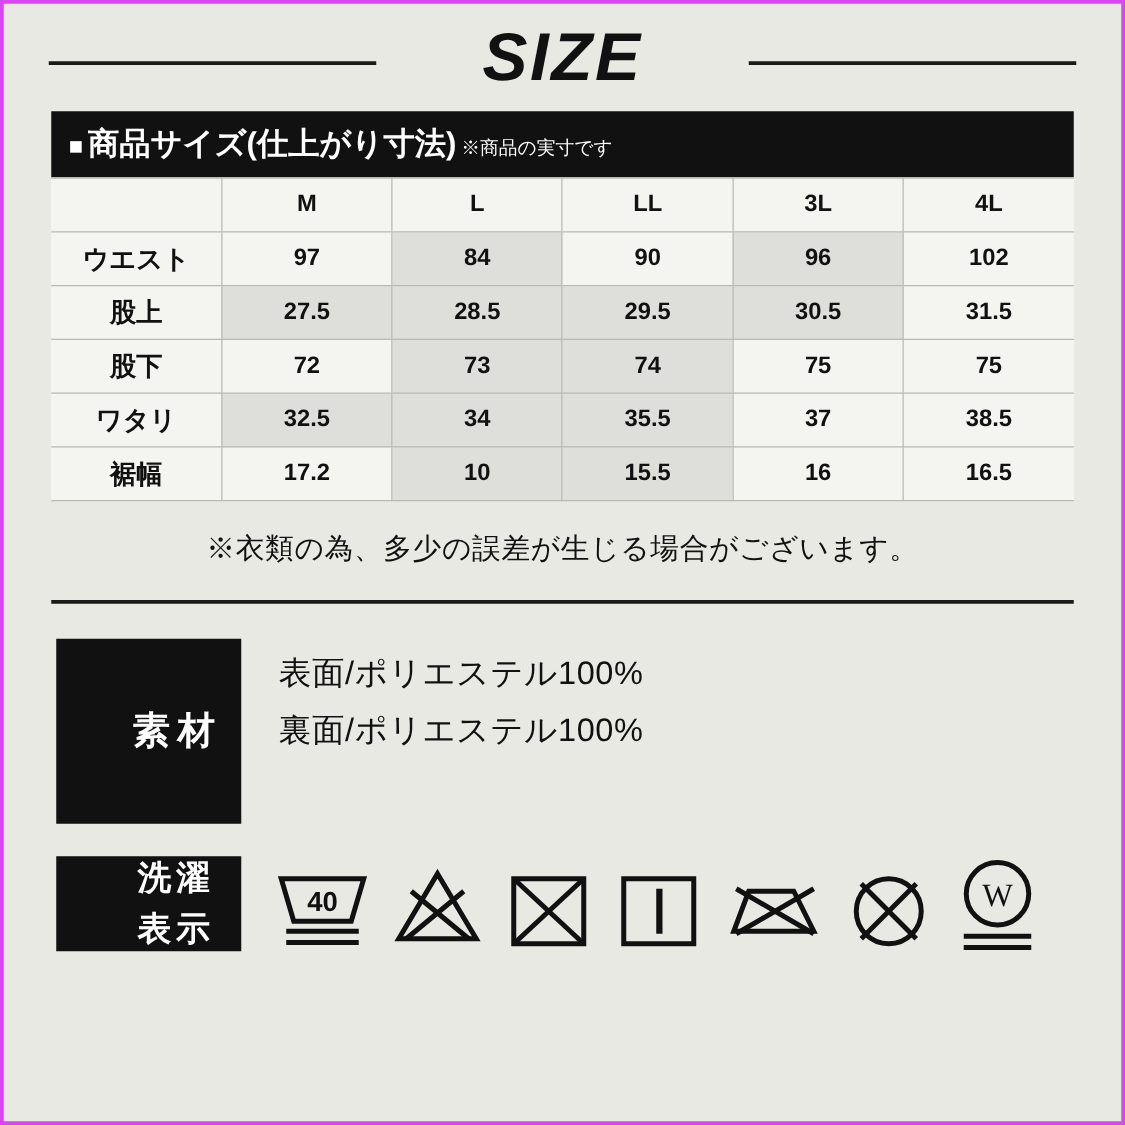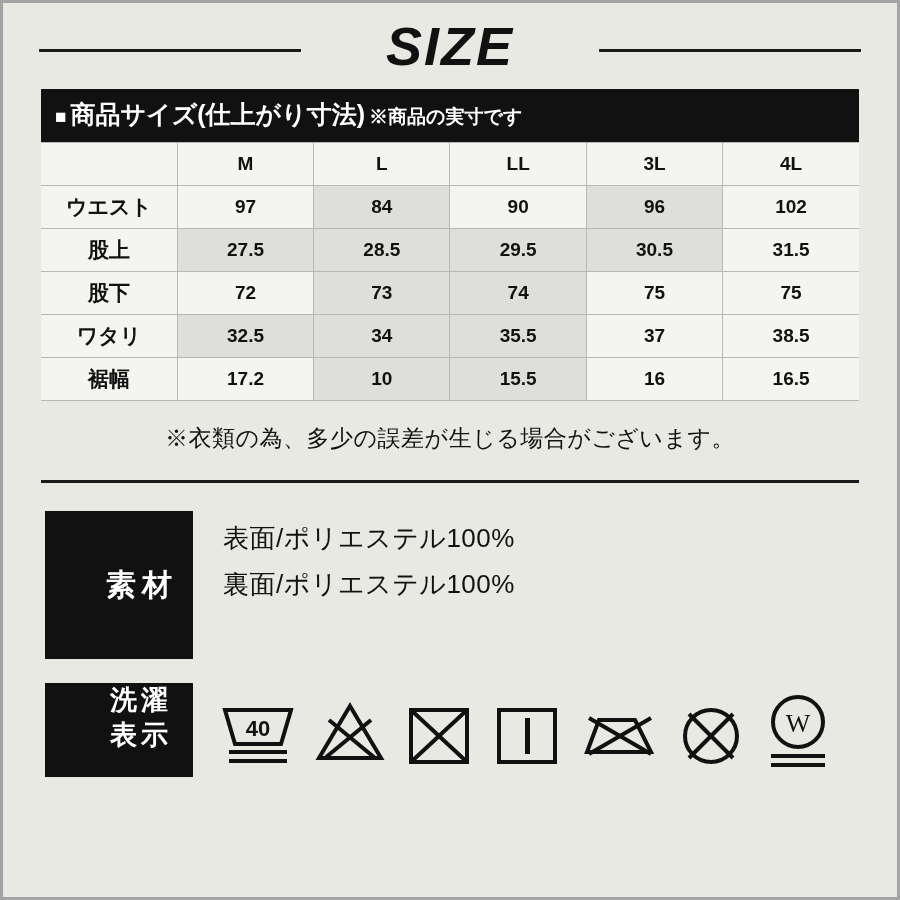--- a/index.html
+++ b/index.html
@@ -12,21 +12,21 @@
     background: #e9e9e4;
     font-family: "Liberation Sans", sans-serif;
     color: #111;
     overflow: hidden;
   }
   .page {
     position: relative;
     width: 900px;
     height: 900px;
     box-sizing: border-box;
-    border: 3px solid #a3a3a3;
+    border: 3px solid #d946ef;
     background: #e9e9e4;
   }
 
   
   .title-row {
     position: relative;
     height: 86px;
     display: flex;
     align-items: center;
     justify-content: center;
@@ -64,23 +64,23 @@
     font-size: 19px;
     line-height: 1;
     margin-right: 4px;
   }
   .table-head .head-main {
     font-size: 25px;
     font-weight: bold;
     letter-spacing: 0px;
   }
   .table-head .head-note {
-    font-size: 19px;
+    font-size: 15px;
     margin-left: 4px;
-    font-weight: bold;
+    font-weight: normal;
   }
 
   table.size {
     width: 100%;
     border-collapse: collapse;
     table-layout: fixed;
     background: #f4f4f1;
   }
   table.size th, table.size td {
     border: 1px solid #b9b9b4;
@@ -159,24 +159,24 @@
     letter-spacing: 0.5px;
   }
 
   
   .care {
     display: flex;
     align-items: center;
     margin: 24px 0 0 42px;
   }
   .badge.care-badge {
-    height: 94px;
+    height: 76px;
     display: flex;
     flex-direction: column;
-    justify-content: flex-start;
+    justify-content: space-between;
     font-size: 27px;
     letter-spacing: 4px;
     text-indent: 4px;
     line-height: 1.3;
   }
   .care-icons {
     margin-left: 26px;
     display: flex;
     align-items: center;
     gap: 16px;

